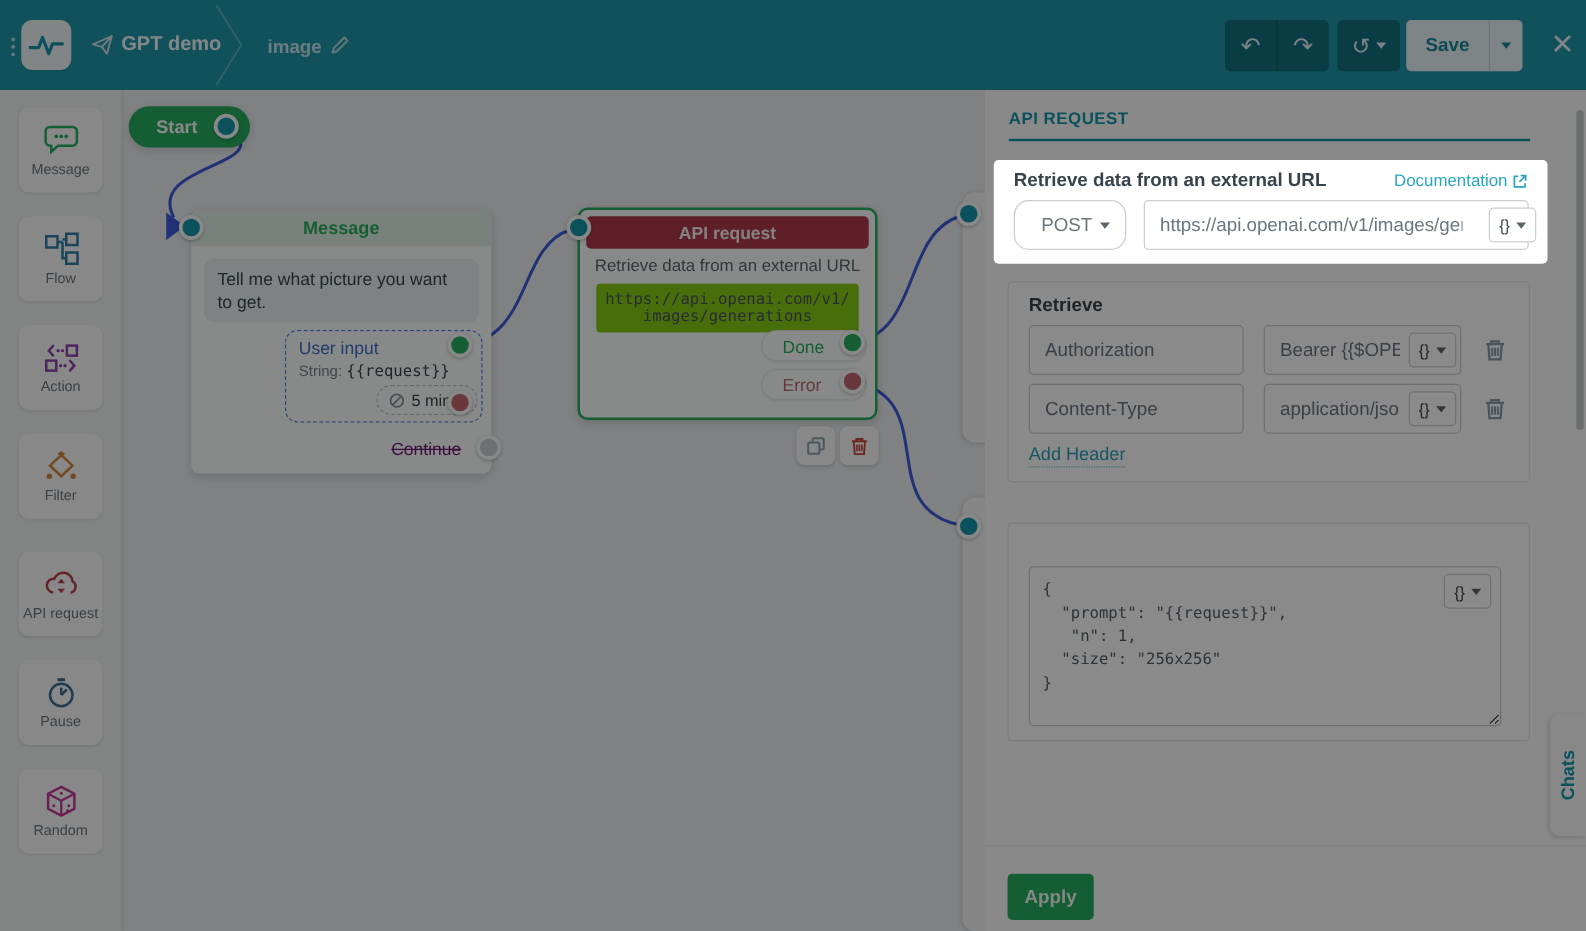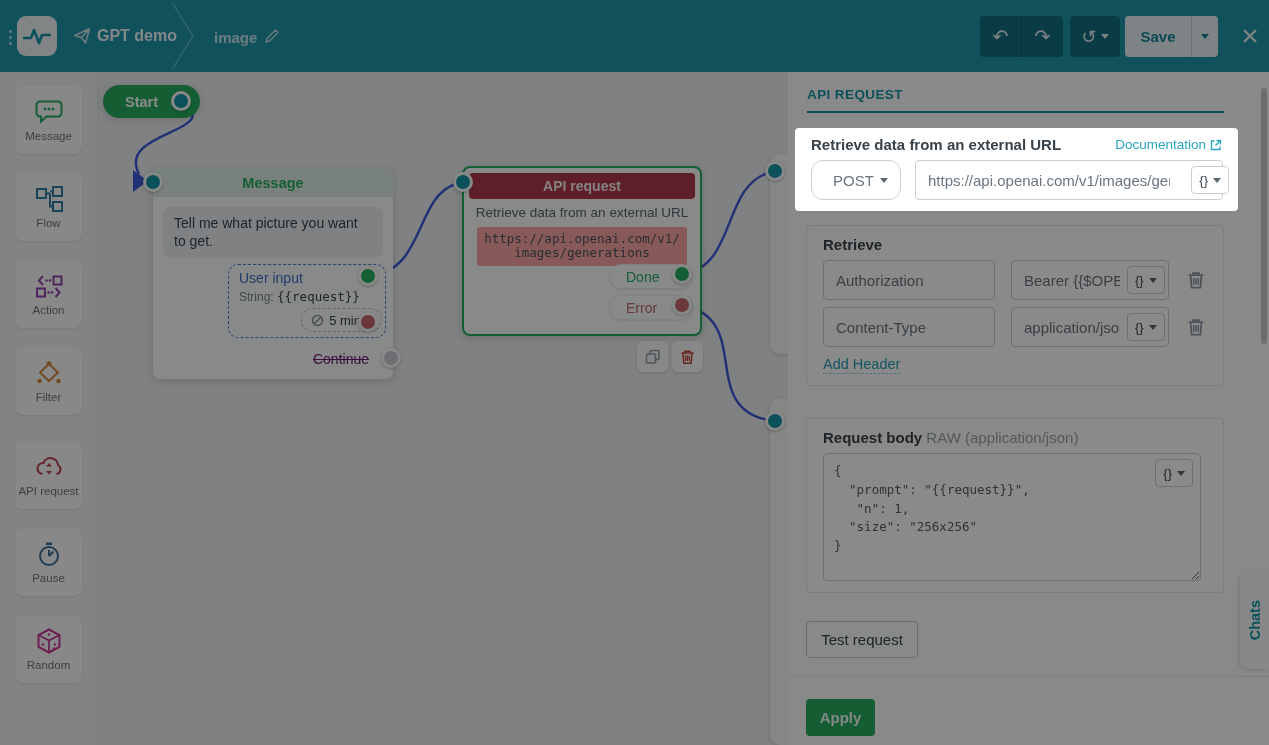--- a/index.html
+++ b/index.html
@@ -43,21 +43,21 @@
   .msg-bubble { margin:10px; background:#ECEFF1; border-radius:8px; padding:8px 11px; font-size:14px; color:#37474F; line-height:1.25; }
   .uinput { position:absolute; left:75px; top:96px; width:158px; height:74px; border:1.5px dashed #4A7FD4; border-radius:10px; padding:5px 10px; }
   .uinput-title { color:#3B6FC9; font-size:14px; }
   .uinput-type { font-size:12px; color:#78838B; margin-top:3px; }
   .uinput-type .mono { font-family:"DejaVu Sans Mono", monospace; font-size:12.5px; color:#3A444C; }
   .timeout-pill { position:absolute; right:3px; bottom:5px; border:1px dashed #B9C1C6; border-radius:13px; height:24px; display:flex; align-items:center; gap:5px; padding:0 20px 0 9px; font-size:13px; color:#39434B; background:#FCFDFD; }
   .continue-lbl { position:absolute; right:24px; bottom:12px; color:#701a75; font-size:14px; text-decoration:line-through; }
   .api-node { left:462px; top:166px; width:240px; height:170px; border:2px solid #27AE60; border-radius:8px; }
   .api-head { margin:5px 5px 0 5px; height:26px; background:#B03A4A; border-radius:4px; display:flex; align-items:center; justify-content:center; color:#F6EDEE; font-weight:bold; font-size:14px; }
   .api-sub { text-align:center; font-size:13.5px; color:#5A646C; margin-top:6px; }
-  .api-url { margin:7px 13px; background:#fca5a5; border-radius:3px; padding:5px 6px; font-family:"DejaVu Sans Mono", monospace; font-size:12.5px; color:#4A545C; text-align:center; word-break:break-all; line-height:1.15; }
+  .api-url { margin:7px 13px; background:#84cc16; border-radius:3px; padding:5px 6px; font-family:"DejaVu Sans Mono", monospace; font-size:12.5px; color:#4A545C; text-align:center; word-break:break-all; line-height:1.15; }
   .out-pill { position:absolute; right:7px; width:84px; height:25px; background:#FCFDFD; border:1px solid #E9ECEE; border-radius:13px; box-shadow:0 1px 2px rgba(0,0,0,0.09); display:flex; align-items:center; padding-left:16px; font-size:14px; }
   .done-pill { top:96px; color:#27AE60; }
   .error-pill { top:127px; color:#B86A6E; }
   .node-actions { position:absolute; left:637px; top:341px; display:flex; gap:4px; z-index:2; }
   .node-act-btn { width:31px; height:31px; background:#FBFCFD; border-radius:6px; box-shadow:0 1px 3px rgba(0,0,0,0.15); display:flex; align-items:center; justify-content:center; cursor:pointer; }
 
   .port { position:absolute; width:20px; height:20px; border-radius:50%; border:3px solid #FAFBFB; box-shadow:0 1px 3px rgba(0,0,0,0.25); z-index:5; }
   .p-teal { background:#1496A9; } .p-green { background:#27AE60; } .p-red { background:#C5686D; } .p-gray { background:#C9CED2; }
 
   .sliver { position:absolute; width:26px; background:#F7F8F9; border-radius:10px 0 0 10px; box-shadow:0 1px 4px rgba(0,0,0,0.15); z-index:3; }
@@ -295,37 +295,31 @@
         <span class="caret-v"></span>
       </div>
       <svg class="trash-btn t2" viewBox="0 0 15 16">
         <path d="M1.5 4 h12 M5 4 V2.2 h5 V4 M3 4 l0.8 10.3 h7.4 L12 4" fill="none" stroke="#8C9AA6" stroke-width="1.5"></path>
         <path d="M5.6 6.5 v5.5 M7.5 6.5 v5.5 M9.4 6.5 v5.5" stroke="#8C9AA6" stroke-width="1.3"></path>
       </svg>
       <div class="add-header">Add Header</div>
     </div>
 
     <div class="card card3">
-      <div class="body-title-row">
-        <b>Request body</b>
-        <span class="body-raw">RAW</span>
-        <span class="body-ct">(application/json)</span>
-      </div>
       <textarea class="body-area" spellcheck="false" style="">{
   "prompt": "{{request}}",
    "n": 1,
   "size": "256x256"
 }</textarea>
       <div class="var-btn var-body">
         <span>{}</span>
         <span class="caret-v"></span>
       </div>
     </div>
 
-    <div class="test-btn">Test request</div>
     <div class="footer-hr"></div>
     <div class="apply-btn">Apply</div>
     <div class="scroll-thumb"></div>
   </div>
 
   <div class="chats-tab">
     <span>Chats</span>
   </div>
 
   <div class="topbar">

